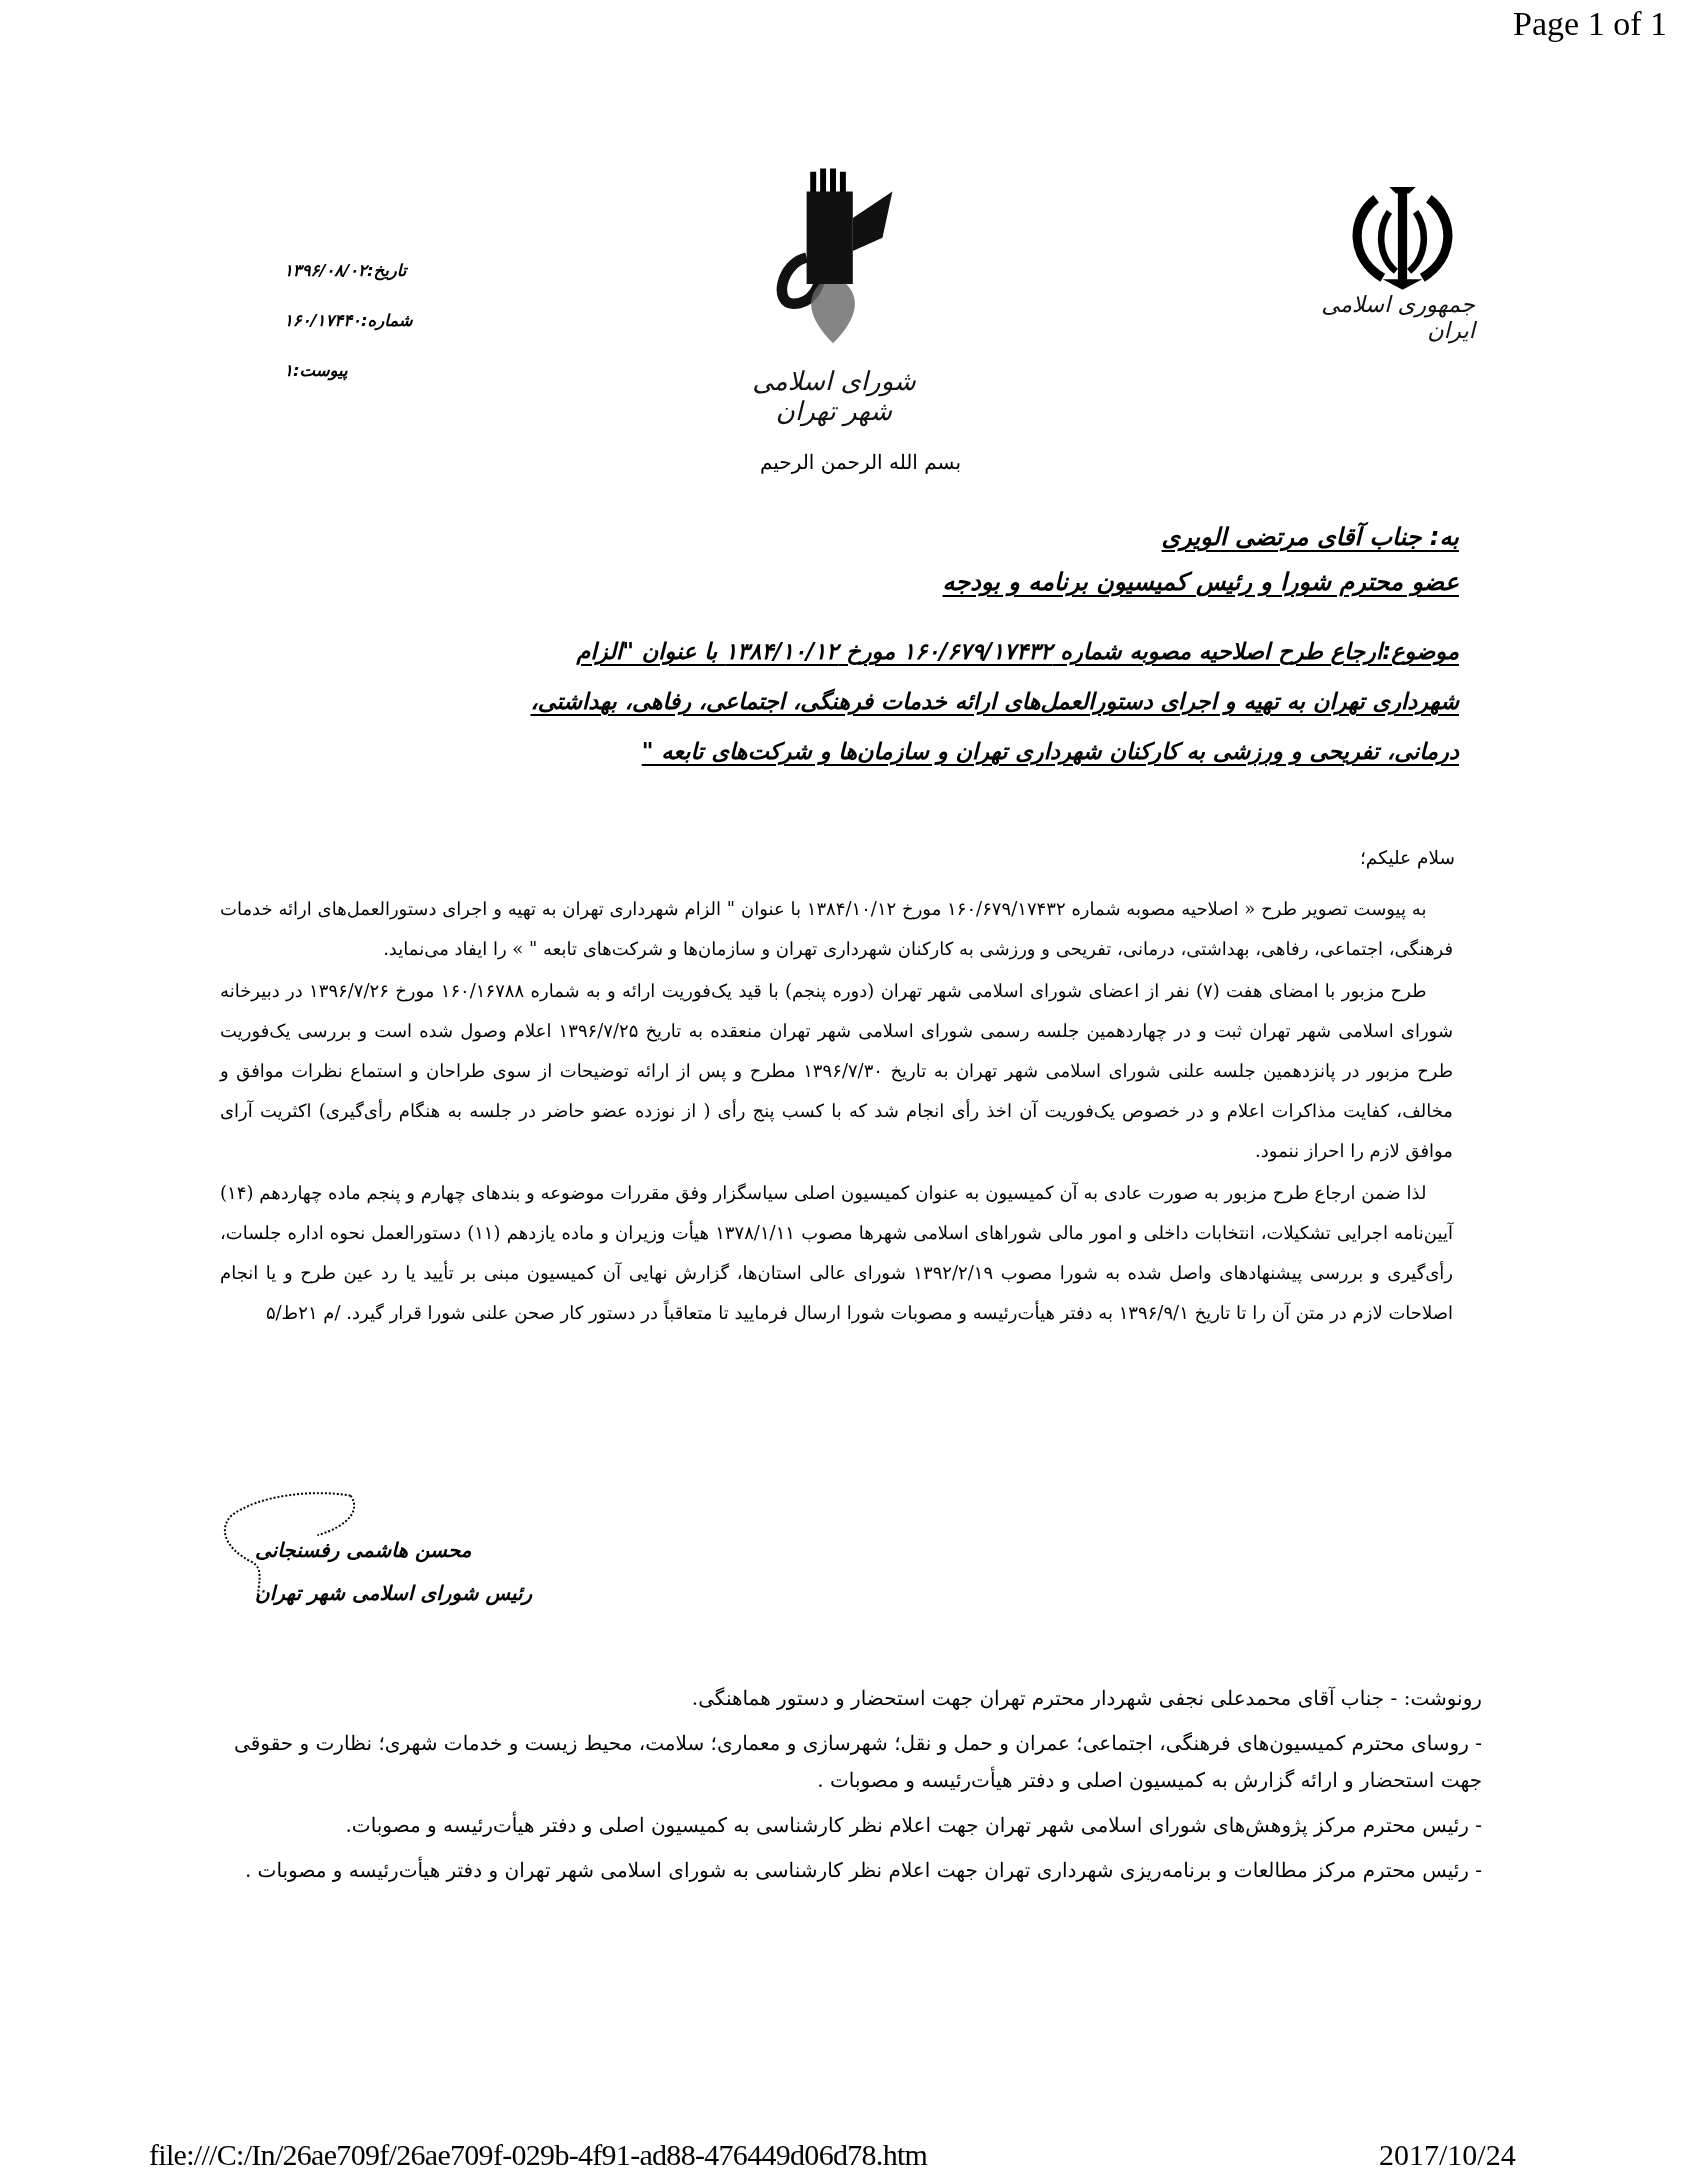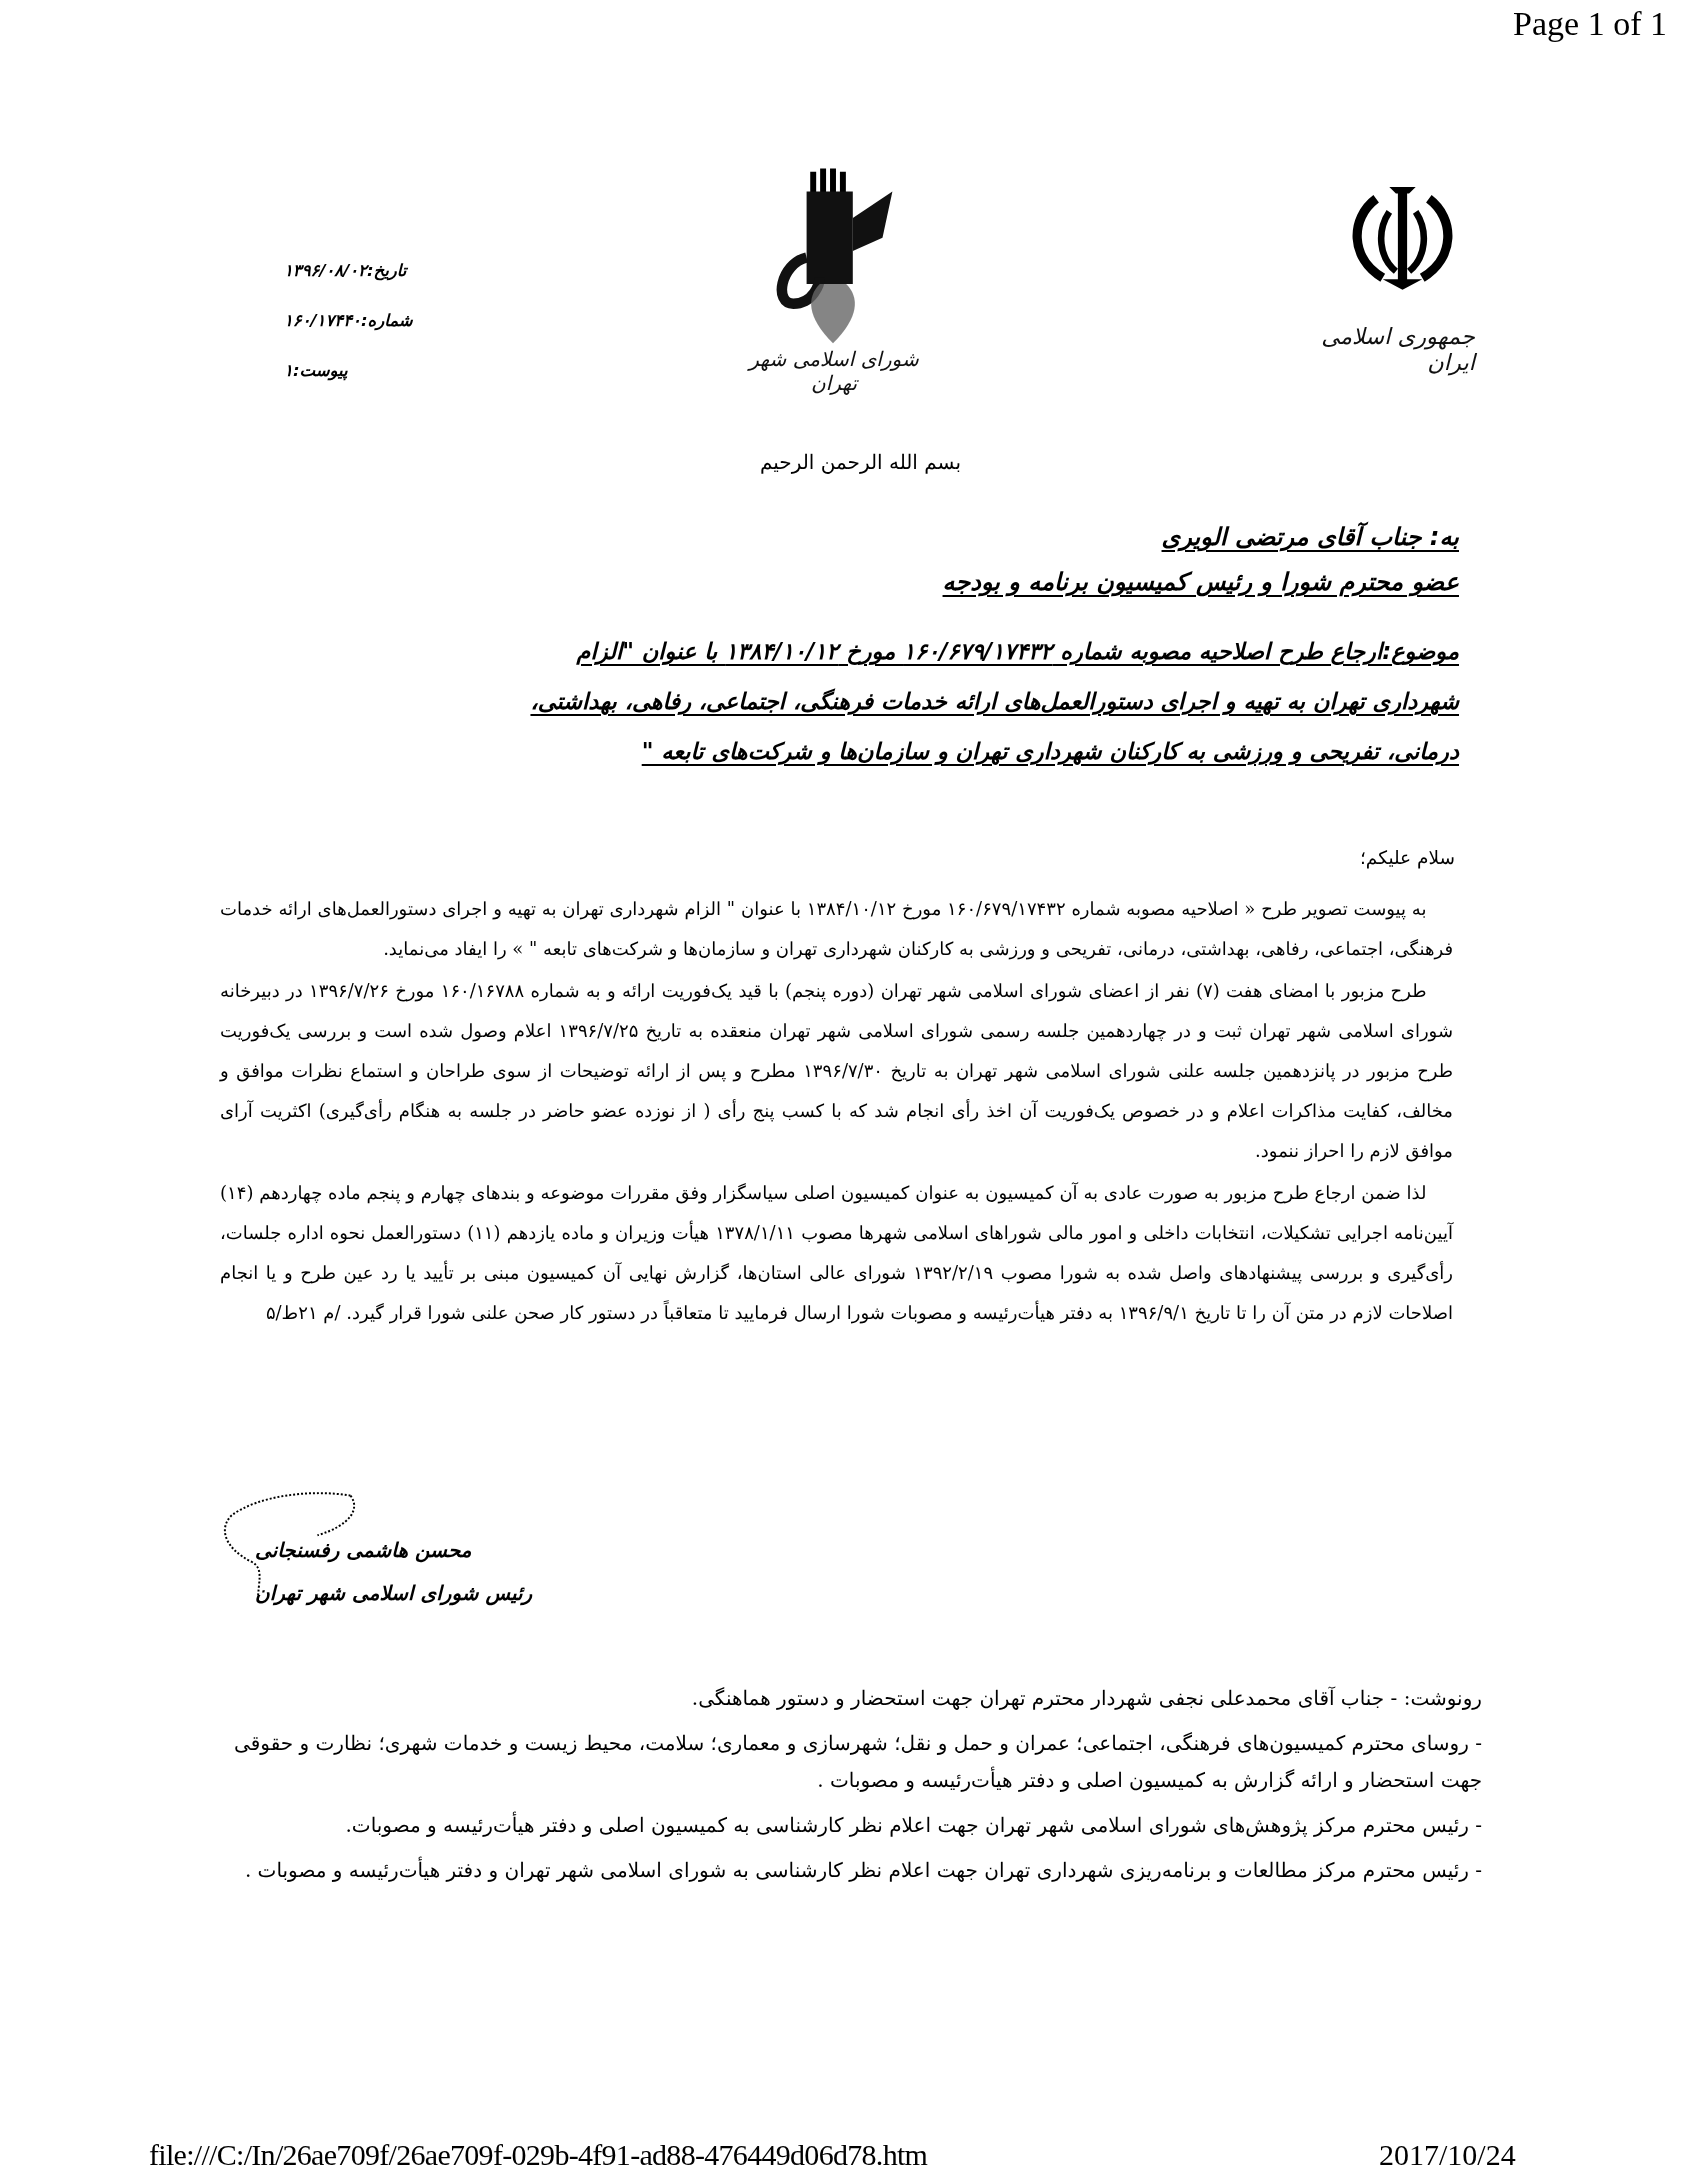--- a/index.html
+++ b/index.html
@@ -4,23 +4,23 @@
 <style>
   html, body { margin: 0; padding: 0; background: #ffffff; }
   body { width: 1687px; height: 2183px; position: relative; overflow: hidden; color: #000; font-family: "DejaVu Sans", sans-serif; }
   .abs { position: absolute; }
   .page-num { top: 5.3px; right: 20px; font-family: "Liberation Serif", serif; font-size: 34px; }
   .footer-path { left: 149px; top: 2138px; font-family: "Liberation Serif", serif; font-size: 30px; letter-spacing: -0.7px; }
   .footer-date { left: 1379px; top: 2138px; font-family: "Liberation Serif", serif; font-size: 30px; }
   .meta { left: 284px; width: 198px; direction: rtl; text-align: left; font-family: "DejaVu Sans", sans-serif; font-style: italic; font-weight: bold; font-size: 16.5px; }
   .rtl { direction: rtl; text-align: right; }
   .emblem { left: 1343px; top: 179px; width: 119px; height: 112px; }
-  .emblem-caption { left: 1290px; top: 291px; width: 185px; font-size: 22.5px; font-style: italic; font-family: "DejaVu Serif", serif; color: #111; margin-top: 32px; }
+  .emblem-caption { left: 1290px; top: 291px; width: 185px; font-size: 22.5px; font-style: italic; font-family: "DejaVu Serif", serif; color: #111; }
   .council-logo { left: 767px; top: 165px; width: 132px; height: 185px; }
-  .council-caption { left: 728px; top: 347px; width: 212px; font-size: 20px; font-style: italic; font-family: "DejaVu Serif", serif; color: #111; text-align: center; }
+  .council-caption { left: 728px; top: 366px; width: 212px; font-size: 26px; font-style: italic; font-family: "DejaVu Serif", serif; color: #111; text-align: center; }
   .bism { left: 728px; top: 450px; width: 265px; text-align: center; font-family: "DejaVu Serif", serif; font-size: 20px; }
   .addr { right: 228px; font-family: "DejaVu Sans", sans-serif; font-weight: bold; font-style: italic; font-size: 24px; text-decoration: underline; text-underline-offset: 5.3px; text-decoration-thickness: 2px; white-space: nowrap; }
   .subj { right: 228px; width: 1105px; font-family: "DejaVu Sans", sans-serif; font-weight: bold; font-style: italic; font-size: 22.5px; text-decoration: underline; text-underline-offset: 5.3px; text-decoration-thickness: 2px; white-space: nowrap; }
   .body-text { left: 218px; width: 1237px; font-family: "DejaVu Serif", serif; font-size: 18px; line-height: 40px; text-align: justify; text-align-last: right; }
   .body-text p { margin: 2px; text-indent: 26.5px; }
   .greet { right: 232px; top: 847px; font-family: "DejaVu Serif", serif; font-size: 18.5px; }
   .sig-name { left: 255px; top: 1538px; font-family: "DejaVu Sans", sans-serif; font-weight: bold; font-style: italic; font-size: 20px; }
   .sig-title { left: 255px; top: 1581px; font-family: "DejaVu Sans", sans-serif; font-weight: bold; font-style: italic; font-size: 20px; }
   .signature { left: 218px; top: 1489px; width: 146px; height: 119px; }
   .cc { left: 232px; width: 1250px; font-family: "DejaVu Serif", serif; font-size: 20px; line-height: 37px; }

